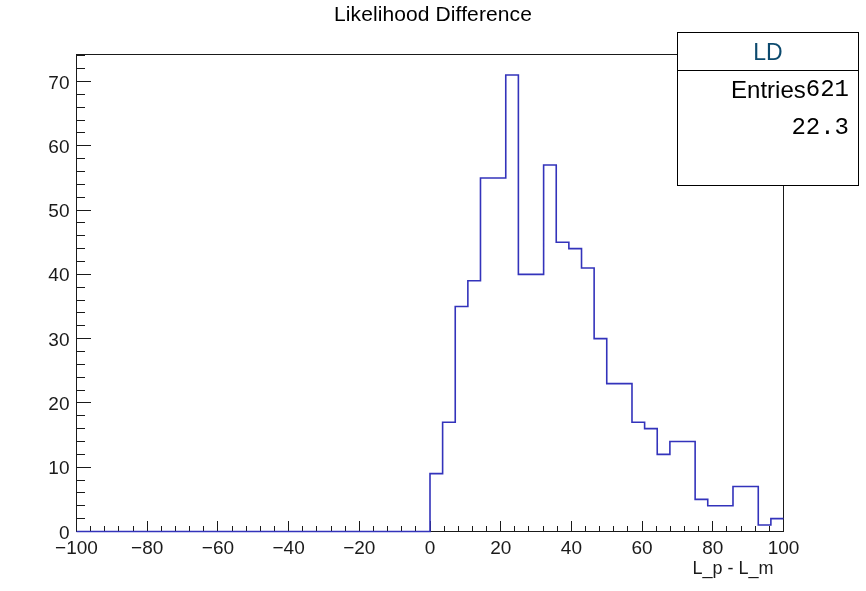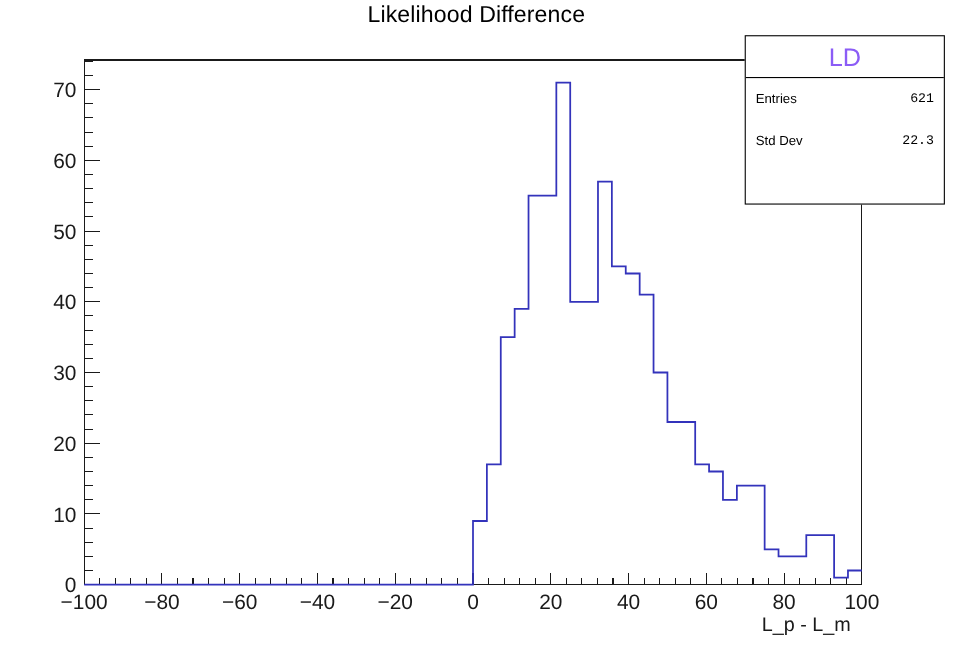--- a/index.html
+++ b/index.html
@@ -36,31 +36,31 @@
     width:182px;height:154px;
     border:1px solid #000000;
     background:#ffffff;
     box-sizing:border-box;
   }
   .stats-title{
     height:38px;
     line-height:38px;
     text-align:center;
     font-size:23px;
-    color:#8b5cf6;
+    color:#0c4a6e;
     border-bottom:1px solid #000000;
     box-sizing:border-box;
   }
   .stats-row{
     height:38px;
     line-height:38px;
     display:flex;
-    justify-content:space-between;
+    justify-content:flex-end;
     padding:0 9px;
-    font-size:12px;
+    font-size:24px;
     color:#000000;
     box-sizing:border-box;
   }
   .stats-row .k{white-space:nowrap;}
   .stats-row .v{white-space:nowrap;font-family:Liberation Mono, monospace;}
 </style>
 </head>
 <body>
 
 <div id="root">
@@ -187,18 +187,17 @@
       </g>
   </svg>
 
   <div class="stats-box">
     <div class="stats-title">LD</div>
     <div class="stats-row">
       <span class="k">Entries</span>
       <span class="v">621</span>
     </div>
     <div class="stats-row">
-      <span class="k">Std Dev</span>
       <span class="v">22.3</span>
     </div>
   </div>
 
 </div>
 
 </body></html>

